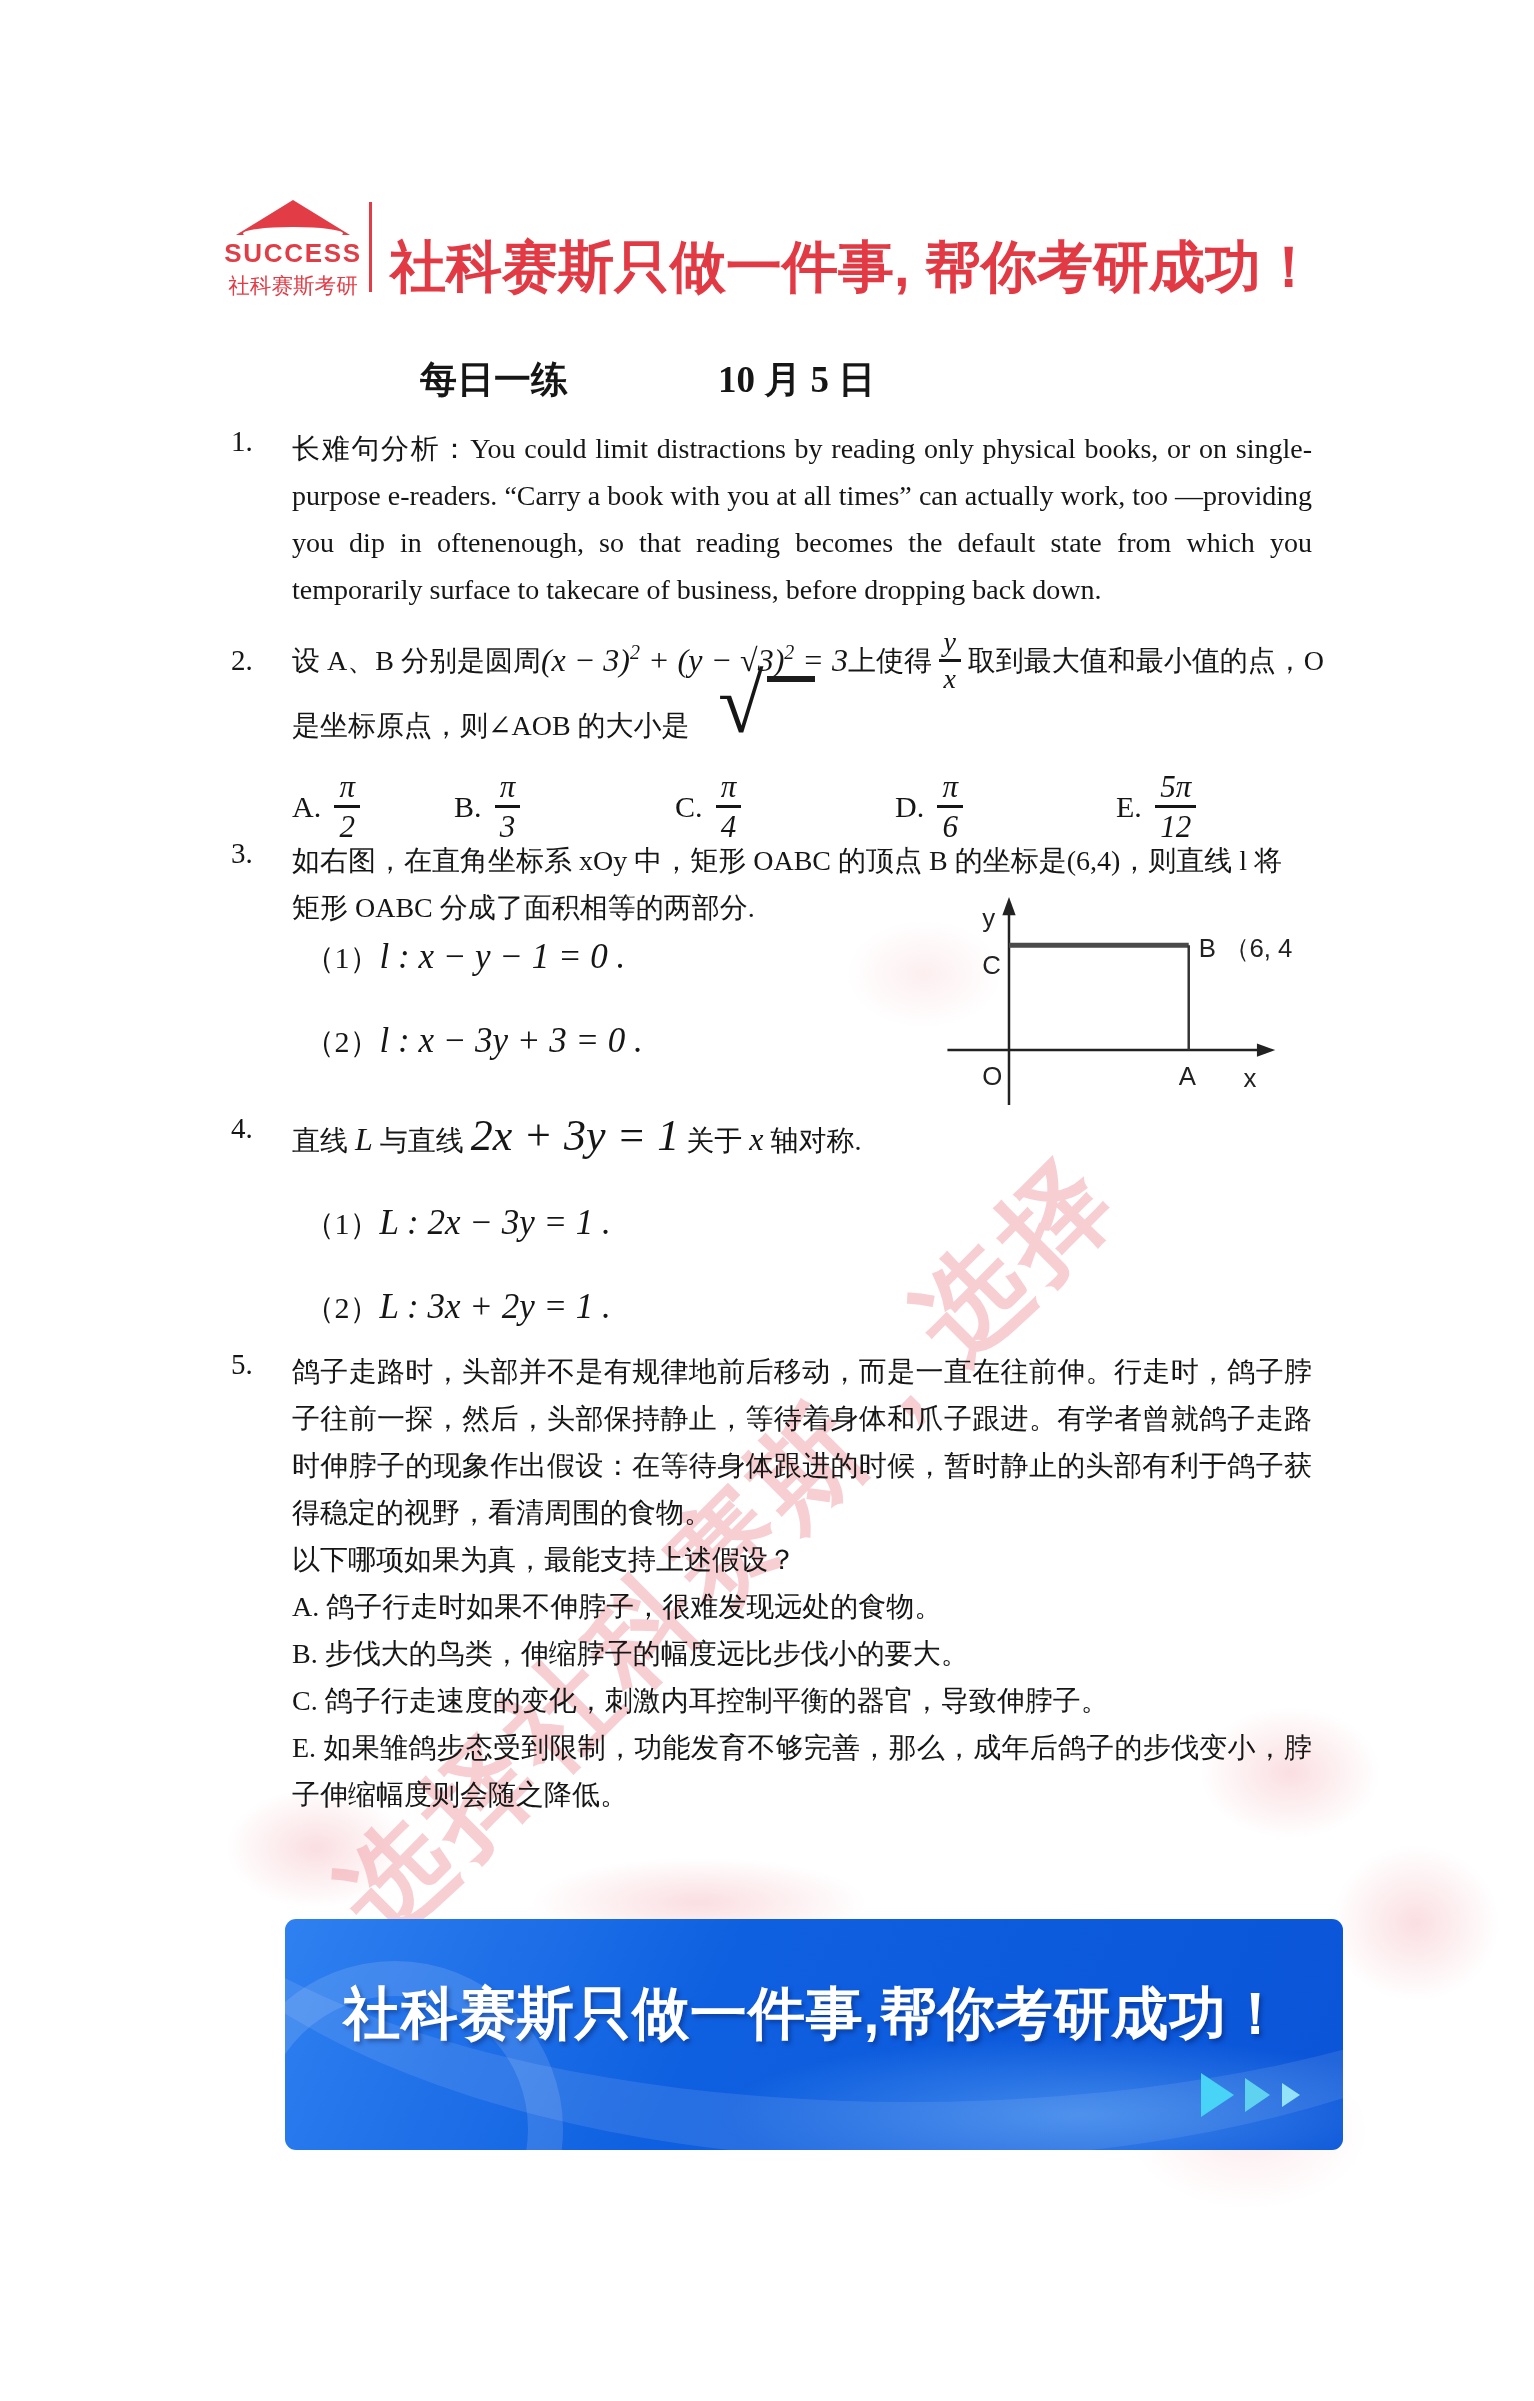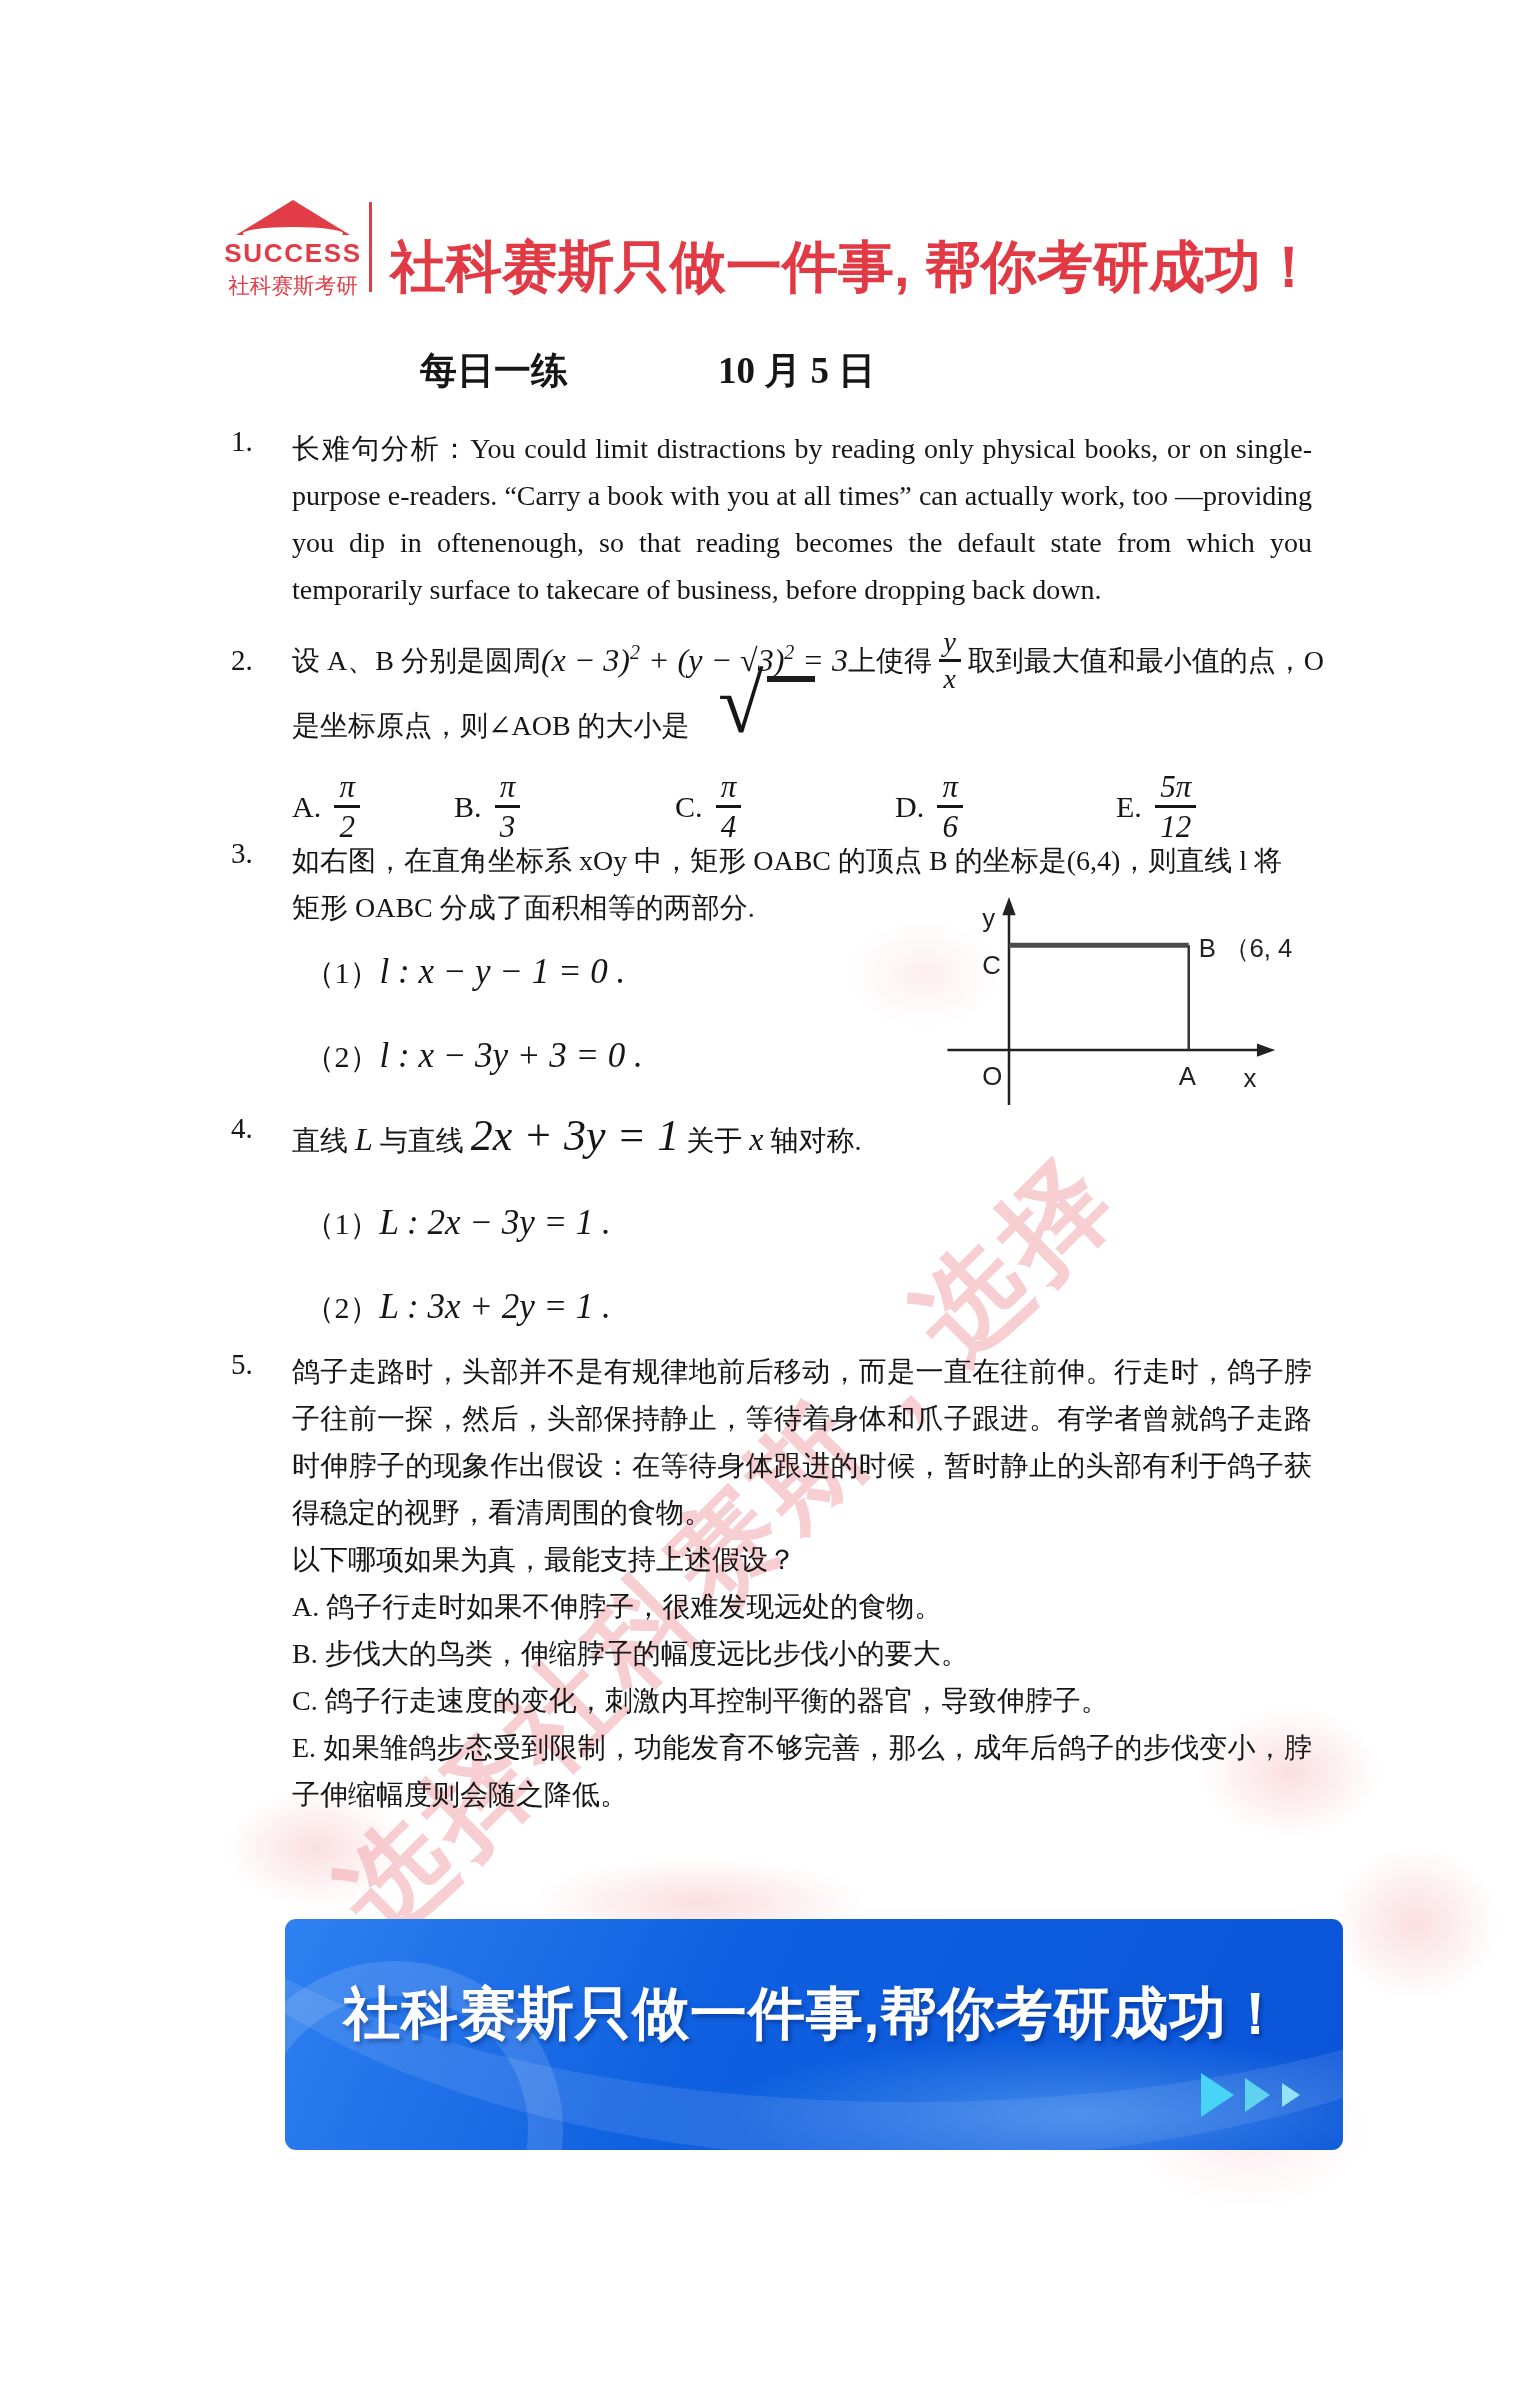--- a/index.html
+++ b/index.html
@@ -21,21 +21,21 @@
     margin:-8.3px auto 0 auto;}
   .logo-success{font-family:"Liberation Sans","DejaVu Sans",sans-serif;
     font-weight:700;font-size:26px;letter-spacing:1.7px;color:#e23c46;margin-top:-1.7px;}
   .logo-sub{font-family:"Liberation Sans","DejaVu Sans",sans-serif;
     font-weight:400;font-size:21.6px;color:#e23c46;margin-top:1.7px;}
   .hdr-divider{left:369px;top:202px;width:3.3px;height:90px;background:#e23c46;z-index:1;}
   .slogan{left:390px;top:230px;width:941px;z-index:1;
     font-family:"Liberation Sans","DejaVu Sans",sans-serif;font-weight:800;
     font-size:56px;letter-spacing:0px;color:#e23a44;white-space:nowrap;}
   
-  .title{left:0;top:346px;width:1295px;display:flex;justify-content:center;gap:150px;
+  .title{left:0;top:355px;width:1295px;display:flex;justify-content:center;gap:150px;
     font-size:37px;font-weight:700;z-index:1;}
   
   .q{z-index:1;display:flex;}
   .qnum{width:61px;flex:none;font-size:29px;}
   .qbody{width:1020px;flex:none;font-size:28px;line-height:47px;}
   .just{text-align:justify;}
   .sub{padding-left:12.5px;font-size:35px;}
   .math{font-style:italic;font-family:"Liberation Serif","DejaVu Serif",serif;}
   .cn{font-style:normal;}
   sup.s2{font-size:20px;vertical-align:super;line-height:0;}
@@ -165,21 +165,21 @@
   </div>
 </div>
 <div class="abs artifact-sqrt math">√</div>
 <div class="abs sqrt-tail"></div>
 
 <div class="abs q" style="left:231px;top:837px;">
   <div class="qnum">3.</div>
   <div class="qbody">
     <div>如右图，在直角坐标系 xOy 中，矩形 OABC 的顶点 B 的坐标是(6,4)，则直线 l 将</div>
     <div>矩形 OABC 分成了面积相等的两部分.</div>
-    <div class="sub" style="margin-top:17px;">
+    <div class="sub" style="margin-top:2px;">
       <span class="cn" style="font-size:30px;">（1）</span><span class="math">l : x − y − 1 = 0 .</span>
     </div>
     <div class="sub" style="margin-top:36px;">
       <span class="cn" style="font-size:30px;">（2）</span><span class="math">l : x − 3y + 3 = 0 .</span>
     </div>
   </div>
 </div>
 
 <svg class="abs diagram" width="358" height="218" viewBox="0 0 430 262">
   <line x1="90" y1="18" x2="90" y2="256" stroke="#222" stroke-width="3"></line>

